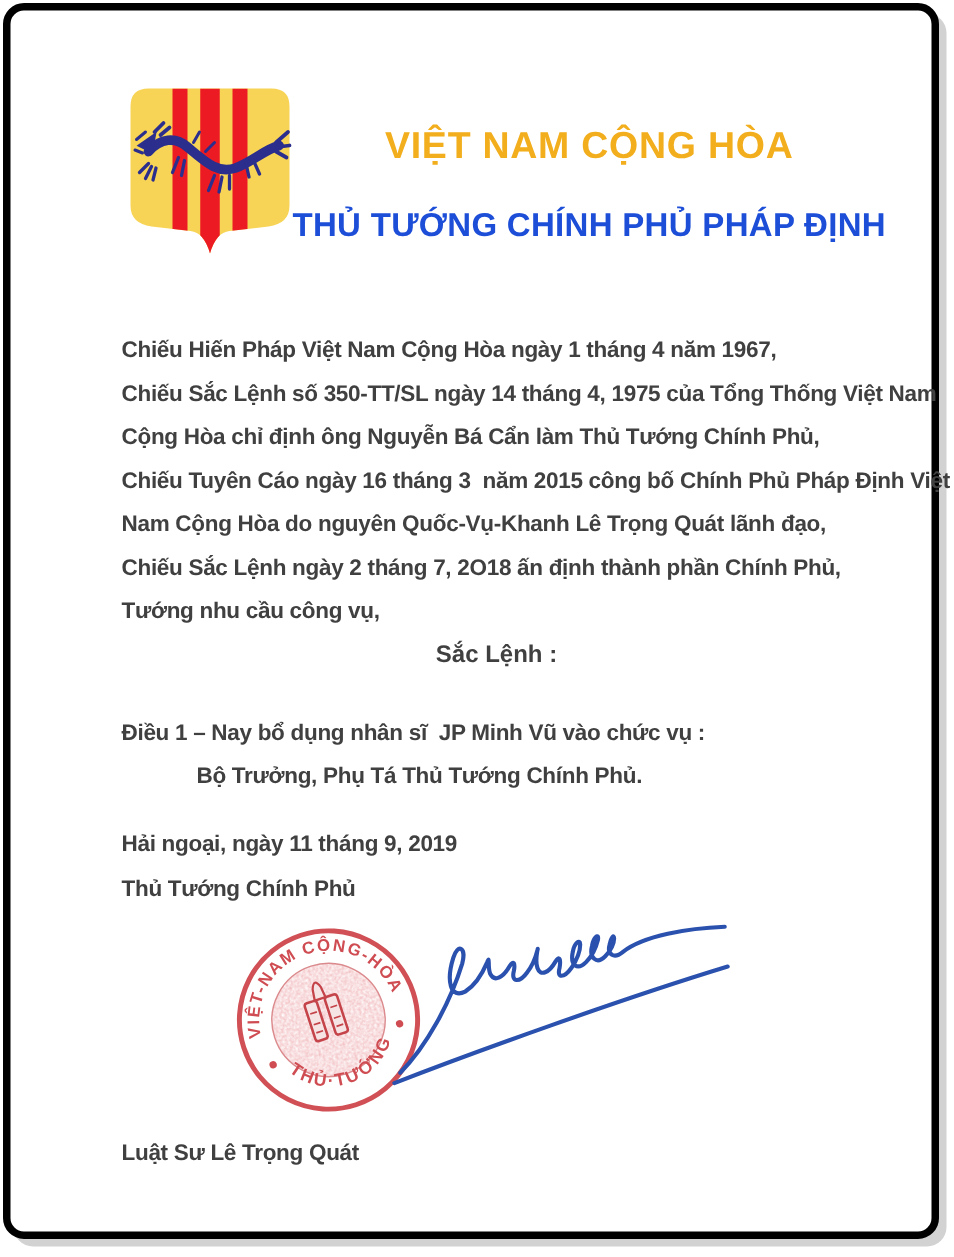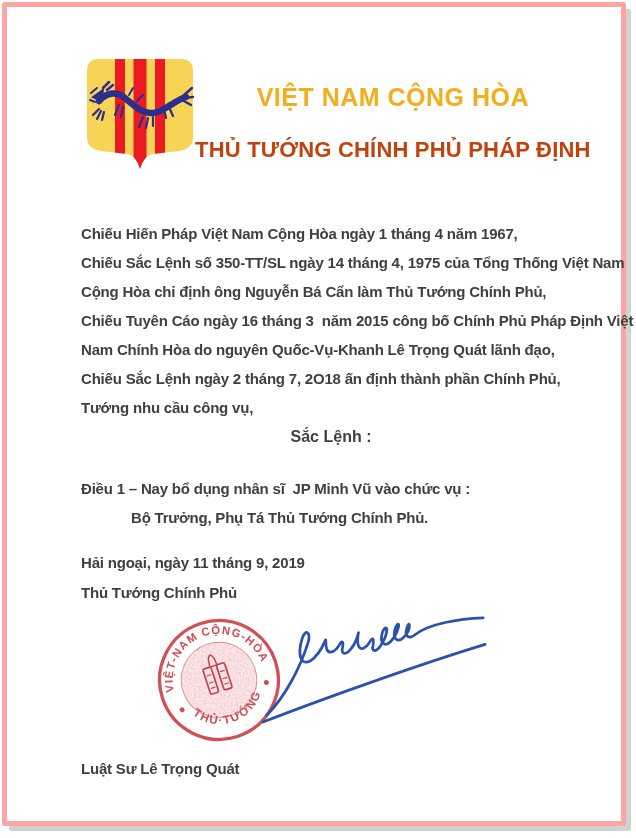--- a/index.html
+++ b/index.html
@@ -3,33 +3,33 @@
 <meta charset="utf-8">
 <style>
   html,body{margin:0;padding:0;}
   body{
     width:636px;height:838px;background:#ffffff;
     font-family:"Liberation Sans",sans-serif;
     position:relative;overflow:hidden;
   }
   .frame{
     position:absolute;left:2px;top:2px;width:614px;height:814px;
-    border:5px solid #fca5a5;border-radius:3px;background:#ffffff;
+    border:5px solid #000000;border-radius:14px;background:#ffffff;
     box-shadow:6px 6px 0 -1px #d2d2d2;
   }
   
   .header{display:flex;align-items:flex-start;padding:50px 58px 0 78px;}
   .emblem{width:110px;height:118px;flex:0 0 auto;}
   .titles{flex:1;text-align:center;}
   .title-main{
     margin:26px 0 0 0;font-size:25px;font-weight:bold;color:#f2ae1c;
     letter-spacing:.5px;white-space:pre;
   }
   .title-sub{
-    margin:25px 0 0 0;font-size:22px;font-weight:bold;color:#c2410c;
+    margin:25px 0 0 0;font-size:22px;font-weight:bold;color:#1d4ed8;
     letter-spacing:.2px;white-space:pre;
   }
   
   .doc-body{padding:44px 40px 0 74px;color:#404040;font-weight:bold;}
   .line{font-size:15px;line-height:29px;white-space:pre;letter-spacing:-.2px;}
   .centered{text-align:left;white-space:pre;}
   .decree-heading{font-size:16px;line-height:29px;text-align:center;white-space:pre;letter-spacing:0;}
   .articles{margin-top:23px;}
   .indent{padding-left:50px;}
   .dateline{margin-top:16px;}
@@ -78,21 +78,21 @@
       <div class="title-sub">THỦ TƯỚNG CHÍNH PHỦ PHÁP ĐỊNH</div>
     </div>
   </div>
 
   <div class="doc-body">
     <div class="preamble">
       <div class="line">Chiếu Hiến Pháp Việt Nam Cộng Hòa ngày 1 tháng 4 năm 1967,</div>
       <div class="line">Chiếu Sắc Lệnh số 350-TT/SL ngày 14 tháng 4, 1975 của Tổng Thống Việt Nam</div>
       <div class="line">Cộng Hòa chỉ định ông Nguyễn Bá Cẩn làm Thủ Tướng Chính Phủ,</div>
       <div class="line">Chiếu Tuyên Cáo ngày 16 tháng 3  năm 2015 công bố Chính Phủ Pháp Định Việt</div>
-      <div class="line">Nam Chính Hòa do nguyên Quốc-Vụ-Khanh Lê Trọng Quát lãnh đạo,</div>
+      <div class="line">Nam Cộng Hòa do nguyên Quốc-Vụ-Khanh Lê Trọng Quát lãnh đạo,</div>
       <div class="line">Chiếu Sắc Lệnh ngày 2 tháng 7, 2O18 ấn định thành phần Chính Phủ,</div>
       <div class="line">Tướng nhu cầu công vụ,</div>
     </div>
 
     <div class="decree-heading">Sắc Lệnh :</div>
 
     <div class="articles">
       <div class="line">Điều 1 – Nay bổ dụng nhân sĩ  JP Minh Vũ vào chức vụ :</div>
       <div class="line indent">Bộ Trưởng, Phụ Tá Thủ Tướng Chính Phủ.</div>
     </div>

